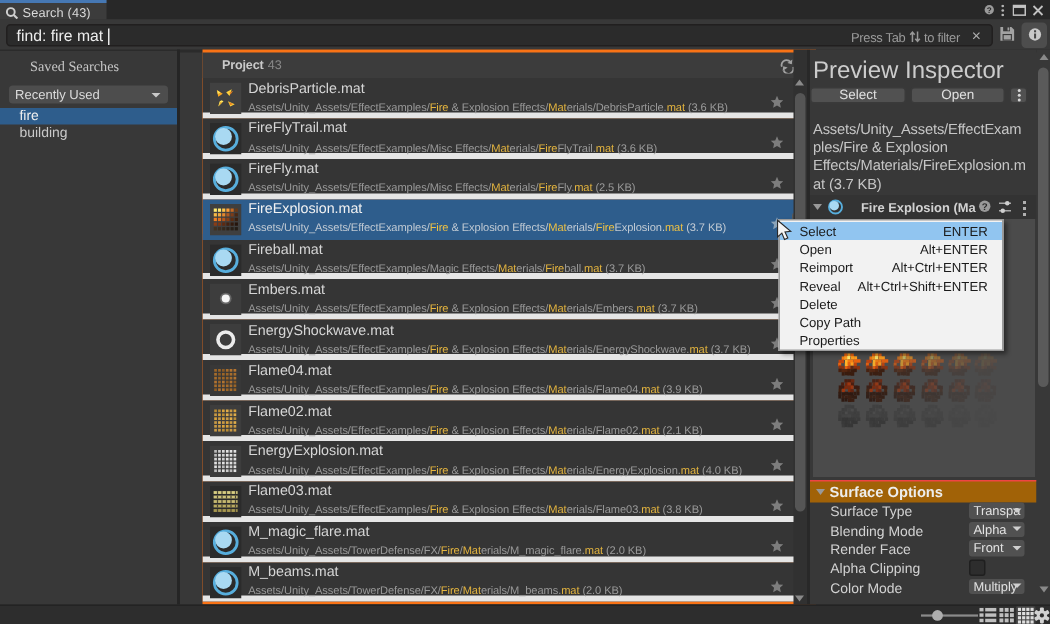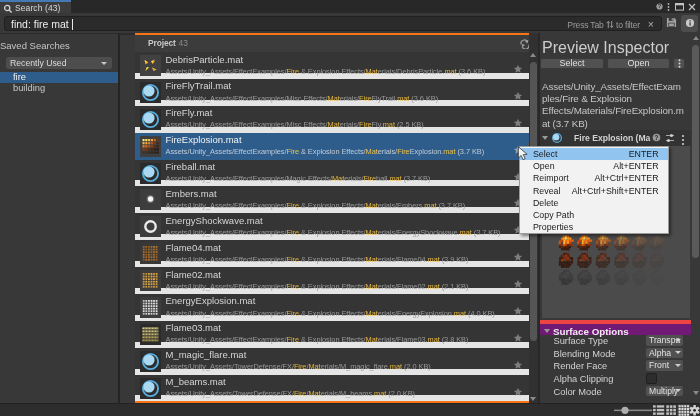--- a/index.html
+++ b/index.html
@@ -23,36 +23,36 @@
 #hint { position:absolute; right:21px; top:2.8px; font-size:8.6px; letter-spacing:-0.2px; color:#9a9a9a; }
 #hintx { position:absolute; right:7px; top:1px; font-size:10.5px; color:#b0b0b0; }
 #saveic { position:absolute; left:666px; top:3.5px; }
 #infobtn { position:absolute; left:681px; top:1.5px; width:17px; height:17px; background:#4d4d4d;
   border-radius:3px; display:flex; align-items:center; justify-content:center; }
 
 
 #mainsep { position:absolute; left:0; top:33px; width:700px; height:2px; background:#2b2b2b; }
 #leftpanel { position:absolute; left:0; top:34px; width:118px; height:369px; background:#383838; }
 #ldivider { position:absolute; left:118px; top:33px; width:1.5px; height:370px; background:#252525; }
-.lsheader { position:absolute; left:0; top:6px; font-size:9.5px; color:#c5c5c5; }
+.lsheader { position:absolute; left:20px; top:6px; font-size:9.5px; color:#c5c5c5;font-family:Liberation Serif, serif; }
 #lsdrop { position:absolute; left:6px; top:23px; width:106px; height:12px; background:#4d4d4d;
   border-radius:2.5px; }
 #lsdrop span { position:absolute; left:4px; top:0.5px; font-size:8.7px; color:#dcdcdc; }
 #lsdrop .arr { position:absolute; right:5px; top:4.5px; width:0; height:0;
   border-left:3.2px solid transparent; border-right:3.2px solid transparent; border-top:3.8px solid #c9c9c9; }
 .lrow { position:absolute; left:0; width:118px; height:11px; font-size:9.3px; color:#c9c9c9; padding-left:13px; }
 .lrow.sel { background:#2e5d8c; color:#efefef; }
 
 
 #list { position:absolute; left:135px; top:33px; width:409px; height:370px; background:#f97316; }
 #listheader { position:absolute; left:0; top:1.5px; width:409px; height:17.5px; background:#3c3c3c; }
 #listheader .ph1 { position:absolute; left:13px; top:3.5px; font-size:8.4px; font-weight:bold; color:#c9c9c9; letter-spacing:-0.1px; }
 #listheader .ph2 { position:absolute; left:43.5px; top:3.5px; font-size:8.4px; color:#8a8a8a; }
 #rows { position:absolute; left:0; top:19px; width:409px; height:351px; overflow:hidden; }
-.row { position:relative; width:409px; height:26.88px; background:#353535; border-bottom:6px solid #e5e5e5; }
+.row { position:relative; width:409px; height:26.88px; background:#353535; border-bottom:4px solid #e5e5e5; }
 .row.sel { background:#2e5d8c; border-bottom-color:#2e5d8c; }
 .ricon { position:absolute; left:5px; top:3px; width:21px; height:21px; }
 .ricon svg { display:block; }
 .rtxt { position:absolute; left:30.5px; top:0.5px; }
 .rtitle { font-size:9.5px; color:#d6d6d6; height:13.2px; line-height:13.8px; white-space:nowrap; }
 .row.sel .rtitle { color:#f2f2f2; }
 .rpath { font-size:7.4px; line-height:11px; white-space:nowrap; letter-spacing:-0.05px;text-align:center; }
 .pp { color:#9a9a9a; } .hl { color:#e6b63f; }
 .row.sel .pp { color:#c2cbd4; } .row.sel .hl { color:#f0c243; }
 .star { position:absolute; left:378px; top:8px; width:10px; height:10px; }
@@ -71,21 +71,21 @@
 #rpanel .pihead { position:absolute; left:2px; top:6px; font-size:16px; color:#cccccc; }
 .btn { position:absolute; top:25px; height:11px; background:#515151; border:1px solid #3a3a3a; border-radius:2.5px;
   font-size:9px; color:#e0e0e0; text-align:center; line-height:9.5px; }
 #pipath { position:absolute; left:2px; top:47.5px; width:148px; font-size:9.8px; line-height:12.4px; color:#c6c6c6;
   letter-spacing:-0.1px; }
 #matbar { position:absolute; left:0; top:96.5px; width:151px; height:16px; background:#333333; }
 #matbar .fold { position:absolute; left:2px; top:6px; width:0; height:0;
   border-left:3.5px solid transparent; border-right:3.5px solid transparent; border-top:4.2px solid #999; }
 #matbar .mtitle { position:absolute; left:34px; top:3.5px; font-size:8.6px; font-weight:bold; color:#d2d2d2; white-space:nowrap; }
 #preview { position:absolute; left:2px; top:112.5px; width:147.5px; height:172.5px; background:#4b4b4b; }
-#sohead { position:absolute; left:0; top:287px; width:151px; height:15px; background:#701a75; border-top:4px solid #ef4444;padding-left:12px;}
+#sohead { position:absolute; left:0; top:287px; width:151px; height:15px; background:#a16207; border-top:1px solid #ef4444;padding-left:12px;}
 #sohead .fold { position:absolute; left:4px; top:5px; width:0; height:0;
   border-left:3.5px solid transparent; border-right:3.5px solid transparent; border-top:4.2px solid #999; }
 #sohead span { position:absolute; left:13px; top:2px; font-size:9.8px; font-weight:bold; color:#ededed; }
 .sorow { position:absolute; left:13.5px; width:137px; height:12.4px; font-size:9.3px; color:#d2d2d2; }
 .drop { position:absolute; left:92.5px; top:-1px; width:37px; height:10.5px; background:#515151; border-radius:2px;
   font-size:8.6px; color:#e2e2e2; padding-left:3px; line-height:10.5px; overflow:hidden; white-space:nowrap; }
 .drop .da { position:absolute; right:2.5px; top:3.5px; width:0; height:0;
   border-left:3px solid transparent; border-right:3px solid transparent; border-top:3.6px solid #cfcfcf; }
 #cbox { position:absolute; left:92.5px; top:-1px; width:10.5px; height:10.5px; background:#2d2d2d; border:1px solid #1f1f1f; border-radius:2px;}
 

